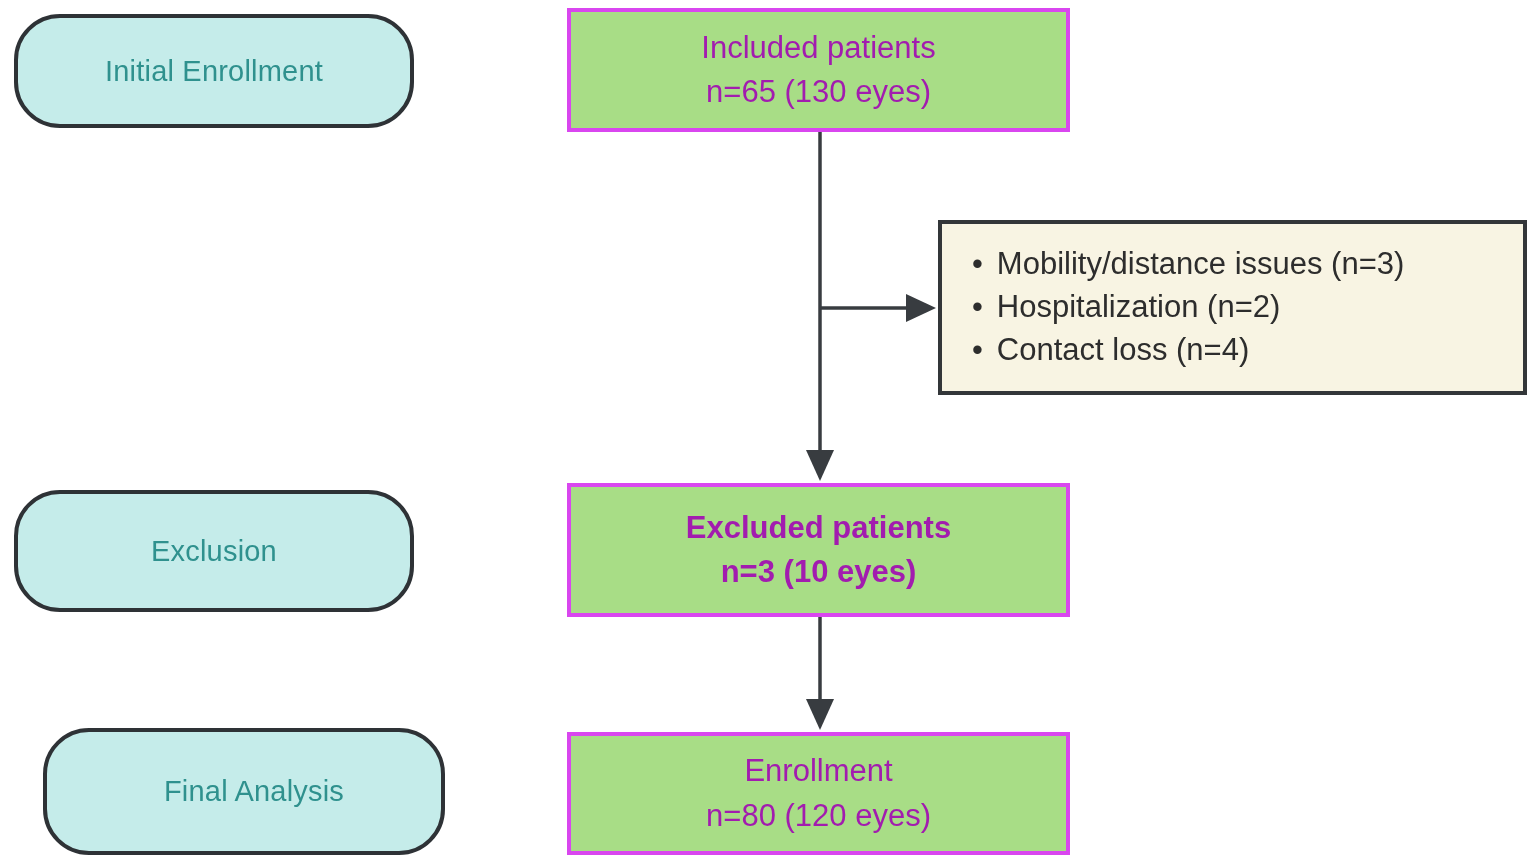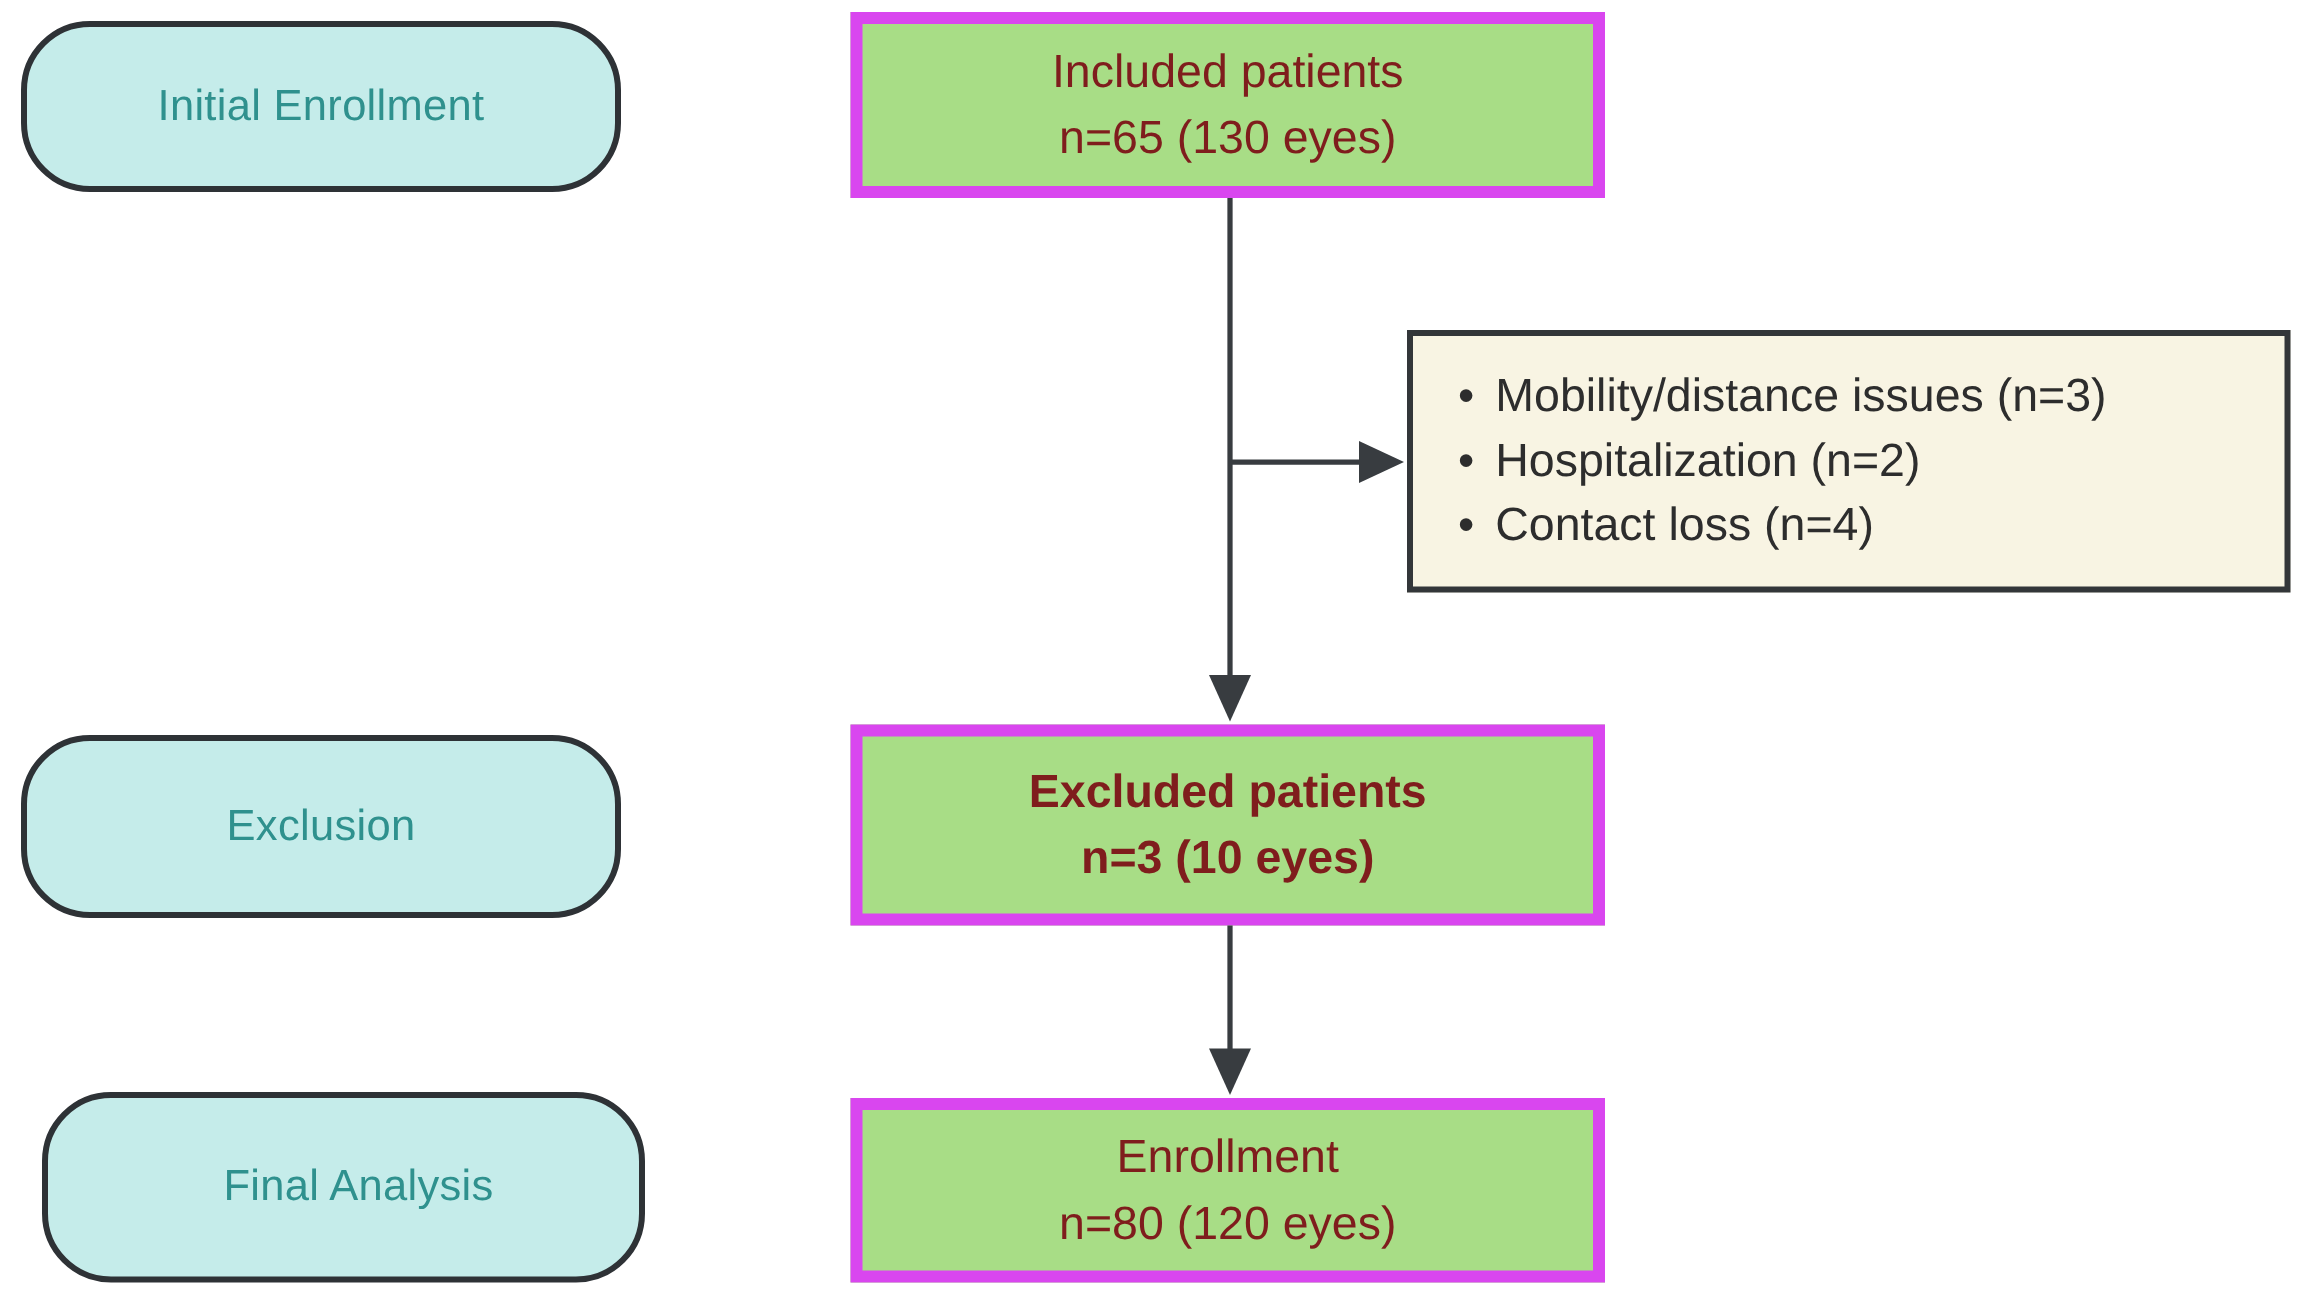--- a/index.html
+++ b/index.html
@@ -23,31 +23,31 @@
     background: #c5ecea;
     display: flex;
     align-items: center;
     justify-content: center;
     color: #2f918e;
     font-size: 29px;
     letter-spacing: 0.2px;
   }
   .stage-1 { left: 14px;  top: 14px;  width: 400px; height: 114px; }
   .stage-2 { left: 14px;  top: 490px; width: 400px; height: 122px; }
-  .stage-3 { left: 28px;  top: 728px; width: 402px; height: 127px; padding-left: 20px; }
+  .stage-3 { left: 43px;  top: 728px; width: 402px; height: 127px; padding-left: 20px; }
   .node {
     position: absolute;
     box-sizing: border-box;
-    border: 8px solid #d946ef;
+    border: 4px solid #d946ef;
     background: #a8dd86;
     display: flex;
     flex-direction: column;
     align-items: center;
     justify-content: center;
-    color: #7f1d1d;
+    color: #a21caf;
     font-size: 31px;
     line-height: 1.42;
     text-align: center;
   }
   .node-1 { left: 567px; top: 8px;   width: 503px; height: 124px; }
   .node-2 { left: 567px; top: 483px; width: 503px; height: 134px; font-weight: bold; }
   .node-3 { left: 567px; top: 732px; width: 503px; height: 123px; }
   .reasons {
     position: absolute;
     left: 938px;

